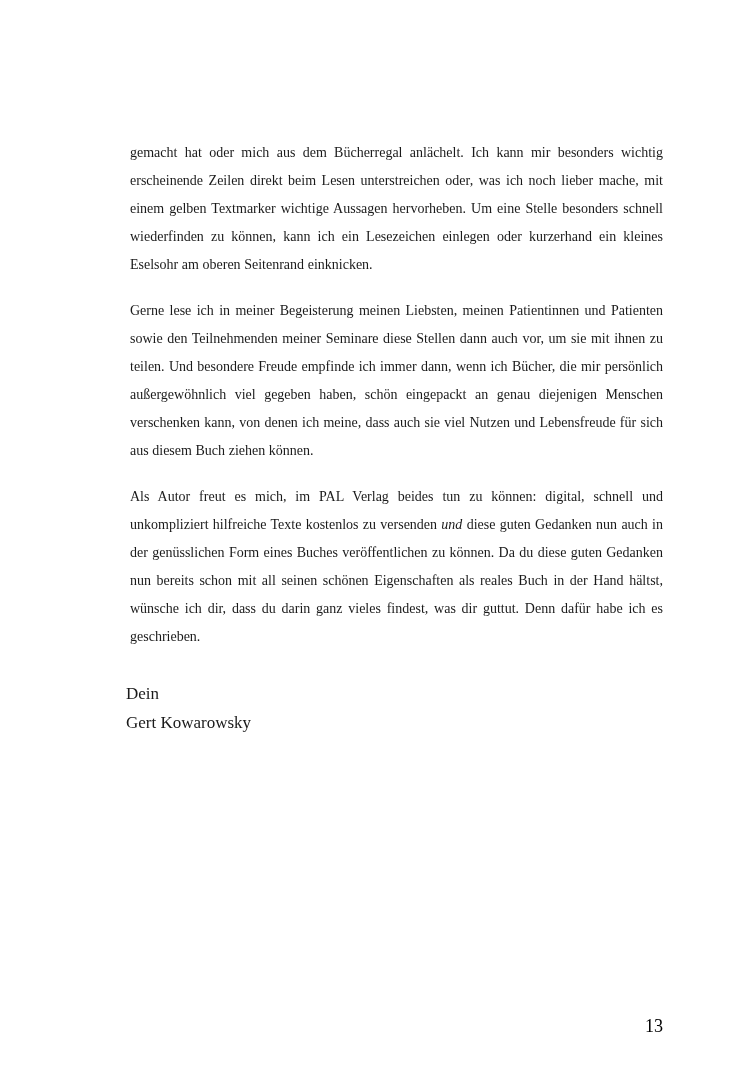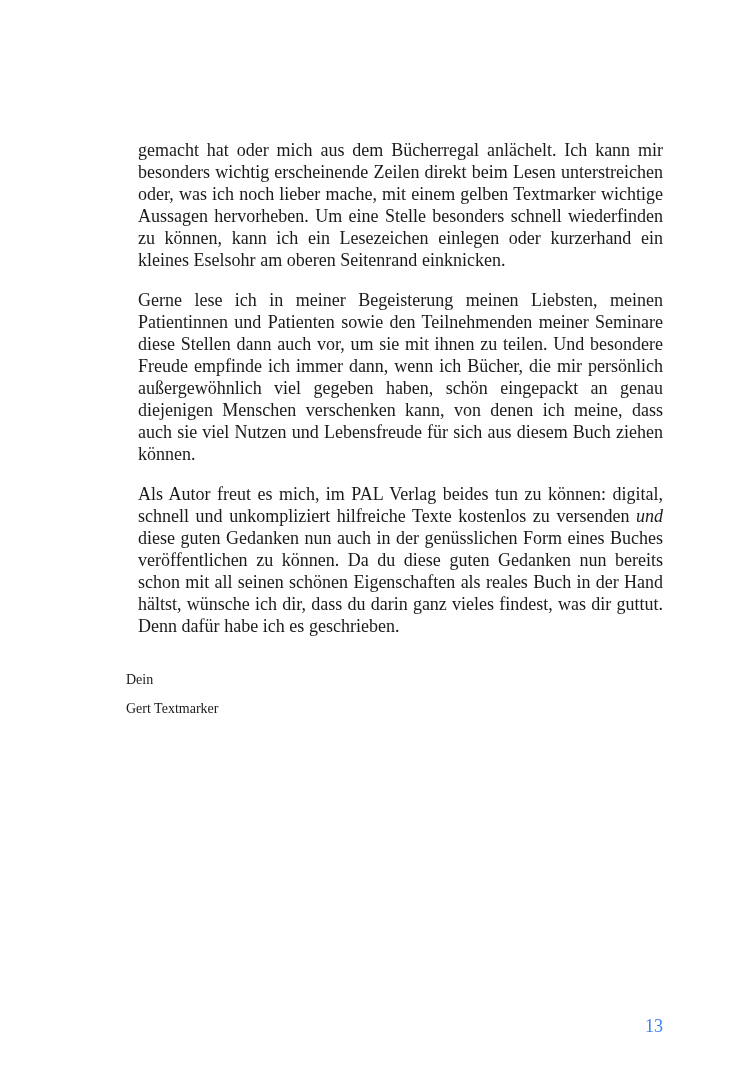--- a/index.html
+++ b/index.html
@@ -15,67 +15,67 @@
     color: #1a1a1a;
     overflow: hidden;
   }
   .page {
     position: absolute;
     left: 126px;
     top: 139px;
     width: 537px;
   }
   .para {
-    font-size: 18px;
-    line-height: 22px;
+    font-size: 14px;
+    line-height: 28px;
     text-align: justify;
     text-justify: inter-word;
-    margin: 0 0 18px 12px;
+    margin: 0 0 18px 4px;
     hyphens: manual;
     -webkit-hyphens: manual;
     word-spacing: 0.1px;
   }
   .para:last-of-type {
     margin-bottom: 0;
     font-family: Liberation Serif, serif;
   }
   .signature {
-    font-size: 14px;
+    font-size: 17px;
     line-height: 29.4px;
     text-align: left;
     margin: 28px 0 0 0;
   }
   .signature div {
     white-space: pre;
   }
   em.it {
     font-style: italic;
   }
   .folio {
     position: absolute;
     left: 126px;
     top: 1014px;
     width: 537px;
     text-align: right;
     font-size: 18.1px;
     line-height: 24px;
-    color: #3b82f6;
+    color: #000000;
   }
 </style>
 </head>
 <body>
 
 <div class="page">
 
   <p class="para">gemacht hat oder mich aus dem Bücherregal anlächelt. Ich kann mir besonders wichtig erscheinende Zeilen direkt beim Lesen unterstreichen oder, was ich noch lieber mache, mit einem gelben Textmarker wichtige Aussagen hervorheben. Um eine Stelle besonders schnell wiederfinden zu können, kann ich ein Lesezeichen einlegen oder kurzerhand ein kleines Eselsohr am oberen Seitenrand einknicken.</p>
 
   <p class="para">Gerne lese ich in meiner Begeisterung meinen Liebsten, meinen Patientinnen und Patienten sowie den Teilnehmenden meiner Seminare diese Stellen dann auch vor, um sie mit ihnen zu teilen. Und besondere Freude empfinde ich immer dann, wenn ich Bücher, die mir persönlich außergewöhnlich viel gegeben haben, schön eingepackt an genau diejenigen Menschen verschenken kann, von denen ich meine, dass auch sie viel Nutzen und Lebensfreude für sich aus diesem Buch ziehen können.</p>
 
   <p class="para"><span>Als Autor freut es mich, im PAL Verlag beides tun zu können: digital, schnell und unkompliziert hilfreiche Texte kostenlos zu versenden </span><em class="it">und</em><span> diese guten Gedanken nun auch in der genüsslichen Form eines Buches veröffentlichen zu können. Da du diese guten Gedanken nun bereits schon mit all seinen schönen Eigenschaften als reales Buch in der Hand hältst, wünsche ich dir, dass du darin ganz vieles findest, was dir guttut. Denn dafür habe ich es geschrieben.</span></p>
 
   <div class="signature">
     <div>Dein</div>
-    <div>Gert Textmarker</div>
+    <div>Gert Kowarowsky</div>
   </div>
 
 </div>
 
 <div class="folio">13</div>
 
 </body></html>

